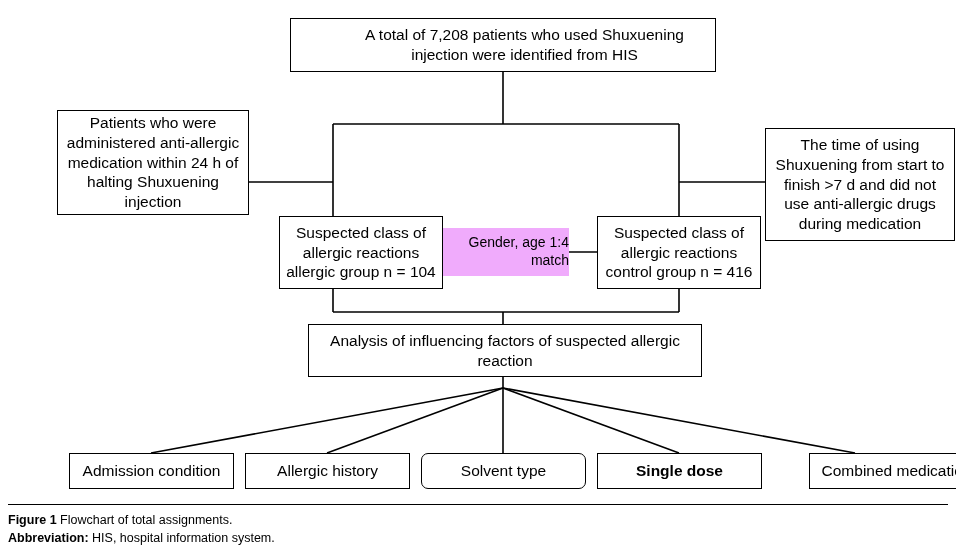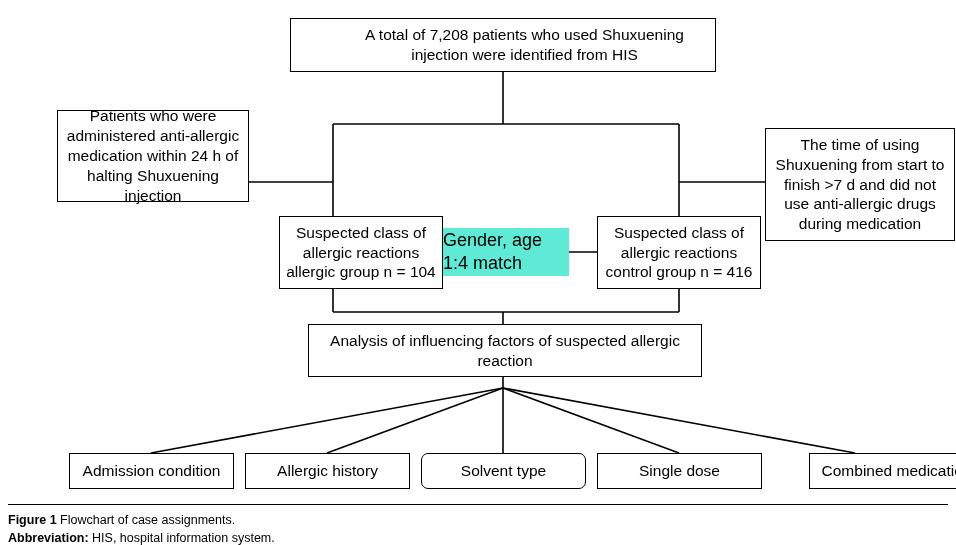--- a/index.html
+++ b/index.html
@@ -31,24 +31,24 @@
     align-items: center;
     justify-content: center;
     text-align: center;
     font-size: 15.5px;
     line-height: 1.28;
     padding: 3px 5px;
     z-index: 3;
   }
   .label {
     position: absolute;
-    text-align: left;
-    font-size: 18px;
+    text-align: right;
+    font-size: 14px;
     line-height: 1.28;
-    background: #5eead4;
+    background: #f0abfc;
     z-index: 3;
     display: flex;
     align-items: center;
     justify-content: center;
   }
   svg#lines {
     position: absolute;
     left: 0;
     top: 0;
     width: 956px;
@@ -104,48 +104,48 @@
 
       <line x1="503" y1="388" x2="151" y2="453"></line>
       <line x1="503" y1="388" x2="327" y2="453"></line>
       <line x1="503" y1="388" x2="679" y2="453"></line>
       <line x1="503" y1="388" x2="855" y2="453"></line>
     </g>
   </svg>
 
   <div class="box" style="left:290px; top:18px; width:426px; height:54px;padding-left:48px;">A total of 7,208 patients who used Shuxuening injection were identified from HIS</div>
 
-  <div class="box" style="left:57px; top:110px; width:192px; height:92px;">Patients who were administered anti-allergic medication within 24 h of halting Shuxuening injection</div>
+  <div class="box" style="left:57px; top:110px; width:192px; height:105px;">Patients who were administered anti-allergic medication within 24 h of halting Shuxuening injection</div>
 
   <div class="box" style="left:765px; top:110px; width:190px; height:113px;margin-top:18px;">The time of using Shuxuening from start to finish &gt;7 d and did not use anti-allergic drugs during medication</div>
 
   <div class="box" style="left:251px; top:216px; width:164px; height:73px;margin-left:28px;">Suspected class of allergic reactions allergic group n = 104</div>
 
   <div class="box" style="left:597px; top:216px; width:164px; height:73px;">Suspected class of allergic reactions control group n = 416</div>
 
   <div class="label" style="left:443px; top:228px; width:126px; height:48px;">Gender, age 1:4 match</div>
 
   <div class="box" style="left:69px; top:453px; width:165px; height:36px;">Admission condition</div>
 
   <div class="box" style="left:308px; top:324px; width:394px; height:53px;">Analysis of influencing factors of suspected allergic reaction</div>
 
   <div class="box" style="left:245px; top:453px; width:165px; height:36px;">Allergic history</div>
 
   <div class="box" style="left:421px; top:453px; width:165px; height:36px;border-radius:7px;">Solvent type</div>
 
-  <div class="box" style="left:597px; top:453px; width:165px; height:36px;">Single dose</div>
+  <div class="box" style="left:597px; top:453px; width:165px; height:36px;font-weight:bold;">Single dose</div>
 
   <div class="box" style="left:809px; top:453px; width:175px; height:36px;">Combined medication</div>
 
   <div class="hr" style="top:504px;"></div>
 
   <div class="caption" style="top:511px;">
     <div>
       <b>Figure 1</b>
-      <span>Flowchart of case assignments.</span>
+      <span>Flowchart of total assignments.</span>
     </div>
     <div>
       <b>Abbreviation:</b>
       <span>HIS, hospital information system.</span>
     </div>
   </div>
 
 </div>
 
 </body></html>

